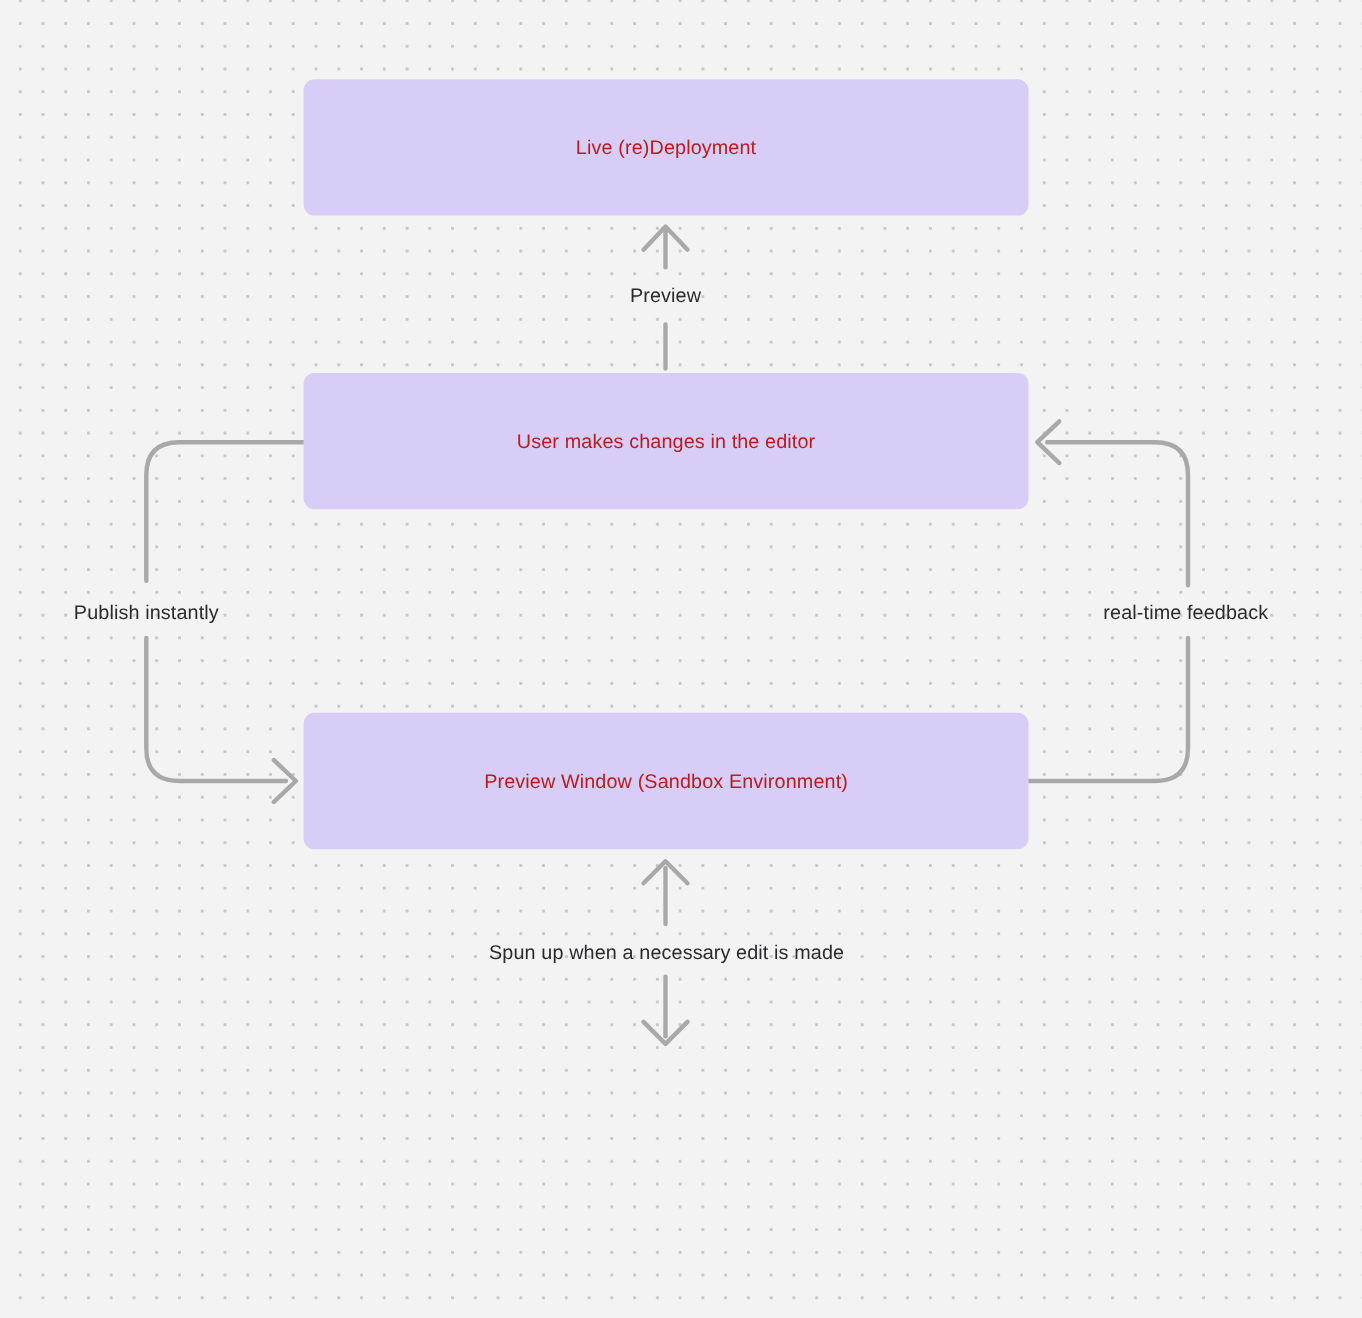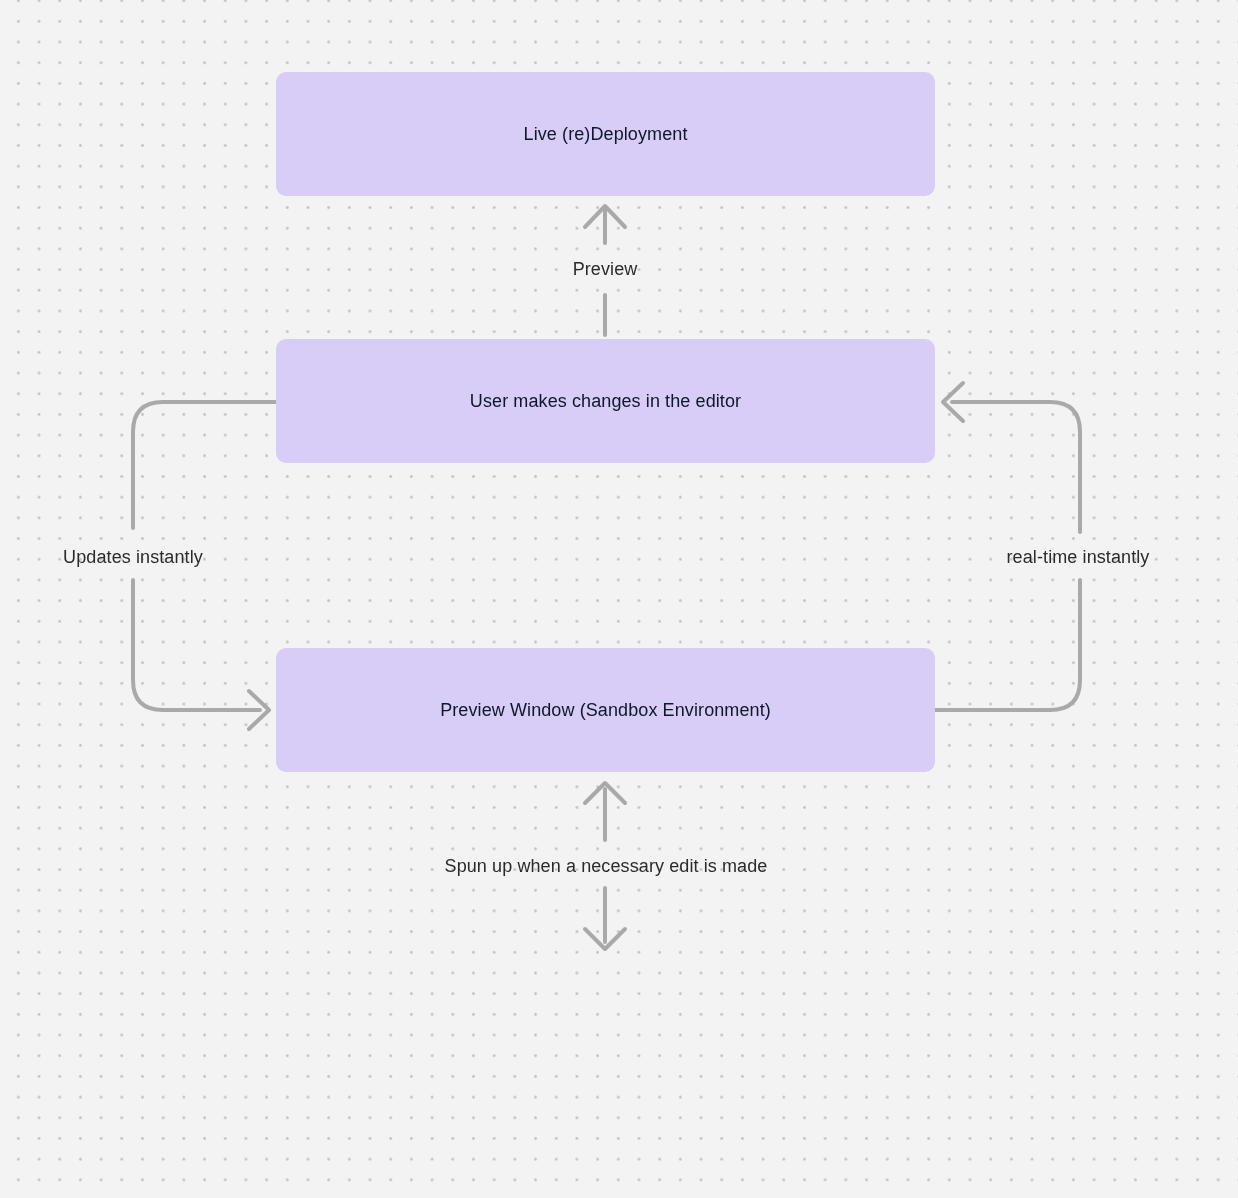--- a/index.html
+++ b/index.html
@@ -24,21 +24,21 @@
     width: 659px;
     height: 124px;
     background: #d7cdf6;
     border-radius: 10px;
     display: flex;
     align-items: center;
     justify-content: center;
     text-align: center;
     font-size: 18px;
     letter-spacing: 0.1px;
-    color: #0f172a;
+    color: #b91c1c;
   }
   .node-live    { top: 72px;  }
   .node-editor  { top: 339px; }
   .node-preview { top: 648px; }
   .node-dev     { top: 958px; }
 
   .edge-label {
     position: absolute;
     transform: translate(-50%, -50%);
     white-space: nowrap;
@@ -105,17 +105,17 @@
   <div class="node node-preview">
     <span>Preview Window (Sandbox Environment)</span>
   </div>
 
   <div class="node node-editor">
     <span>User makes changes in the editor</span>
   </div>
 
 
   <div class="edge-label lbl-publish">Preview</div>
-  <div class="edge-label lbl-updates">Updates instantly</div>
-  <div class="edge-label lbl-feedback">real-time instantly</div>
+  <div class="edge-label lbl-updates">Publish instantly</div>
+  <div class="edge-label lbl-feedback">real-time feedback</div>
   <div class="edge-label lbl-spun">Spun up when a necessary edit is made</div>
 
 </div>
 
 </body></html>

